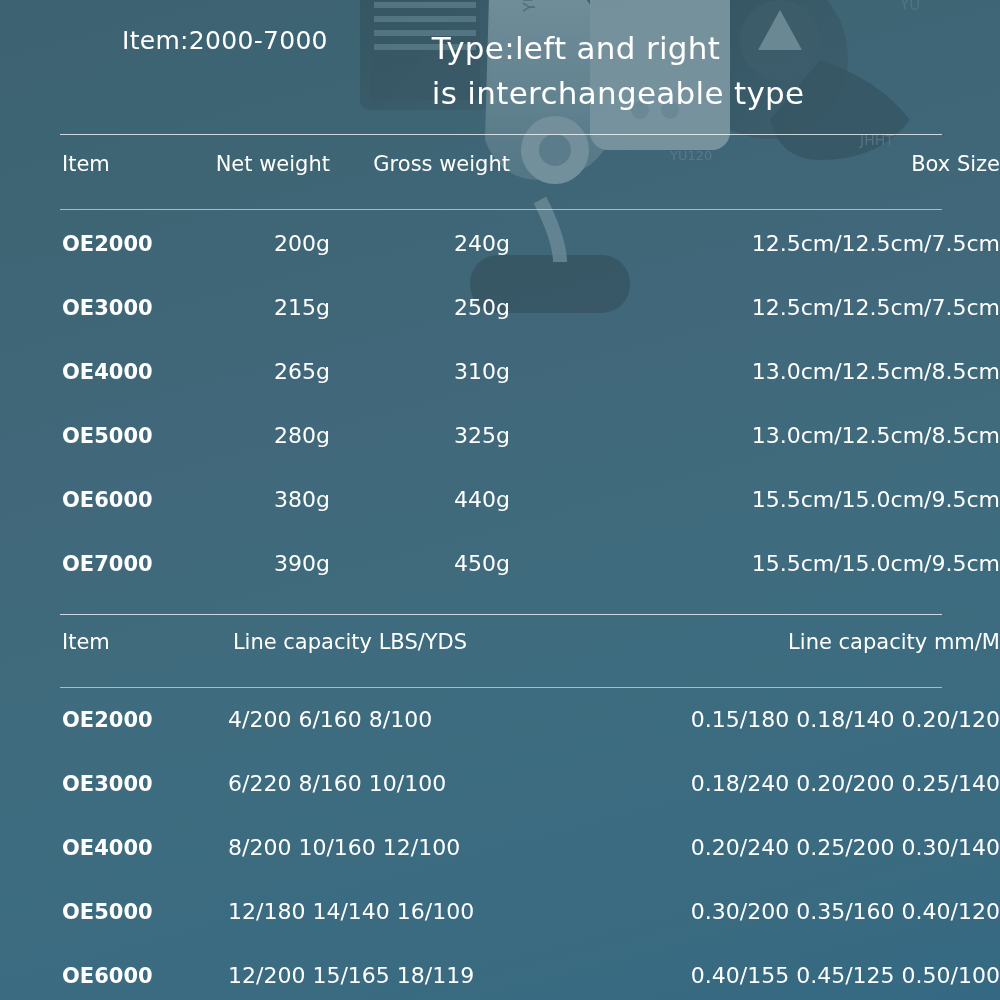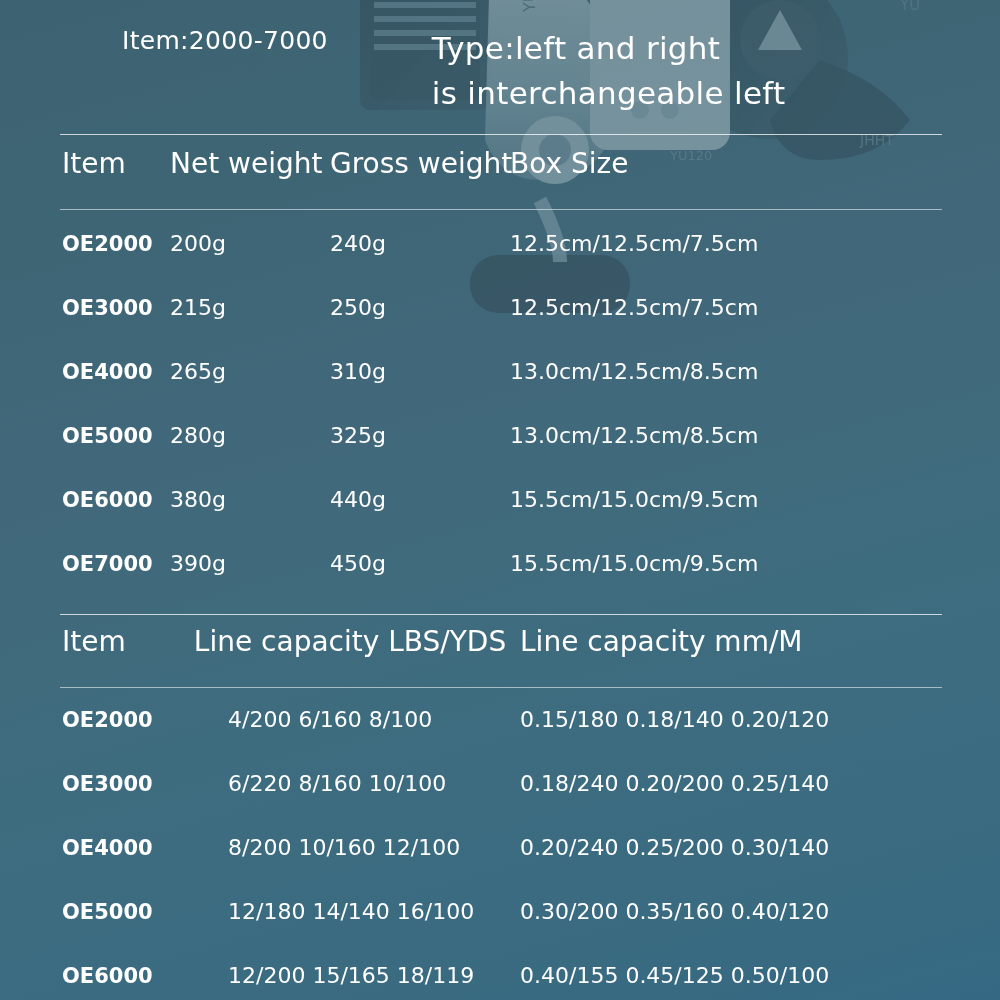--- a/index.html
+++ b/index.html
@@ -60,30 +60,30 @@
     background: rgba(255,255,255,0.55);
   }
 
   table {
     width: 100%;
     border-collapse: collapse;
     table-layout: fixed;
   }
   th, td {
     font-weight: normal;
-    text-align: left;
+    text-align: right;
     font-size: 21px;
     color: #ffffff;
     padding: 0;
     height: 64px;
     vertical-align: middle;
     white-space: nowrap;
   }
   thead th {
-    font-size: 28px;
+    font-size: 21px;
     height: 54px;
   }
   .t1 { margin-top: 2px; }
   .t1 th.c-item, .t1 td.c-item { width: 170px; text-align: left; padding-left: 62px; }
   .t1 th.c-net,  .t1 td.c-net  { width: 160px; }
   .t1 th.c-gross,.t1 td.c-gross{ width: 180px; }
   .t1 th.c-box,  .t1 td.c-box  { width: 490px; }
 
   .t2 th.c-item, .t2 td.c-item { width: 180px; text-align: left; padding-left: 62px; }
   .t2 th.c-lbs,  .t2 td.c-lbs  { width: 340px; text-align: left; padding-left: 48px; }
@@ -145,21 +145,21 @@
   <text x="520" y="145" font-family="DejaVu Sans, sans-serif" font-size="14" fill="#7f939d">JHHT</text>
   <text x="330" y="160" font-family="DejaVu Sans, sans-serif" font-size="13" fill="#8ea2ac">YU120</text>
 </svg>
 
 <div id="page">
 
   <div class="header-row">
     <div class="header-left">Item:2000-7000</div>
     <div class="header-right">
       <div>Type:left and right</div>
-      <div>is interchangeable left</div>
+      <div>is interchangeable type</div>
     </div>
   </div>
 
   <div class="rule"></div>
 
   <table class="t1">
     <thead>
       <tr>
         <th class="c-item">Item</th>
         <th class="c-net">Net weight</th>

